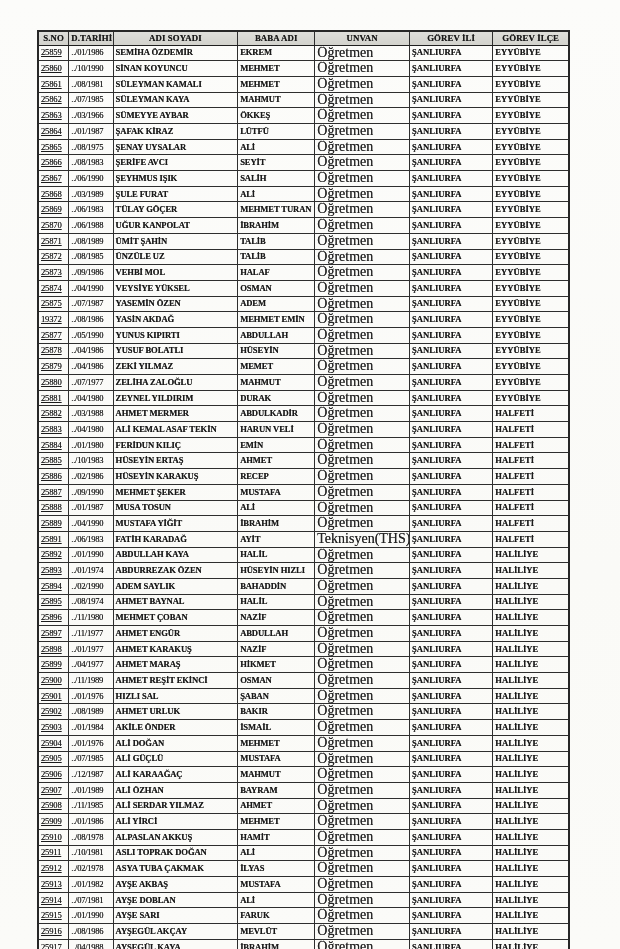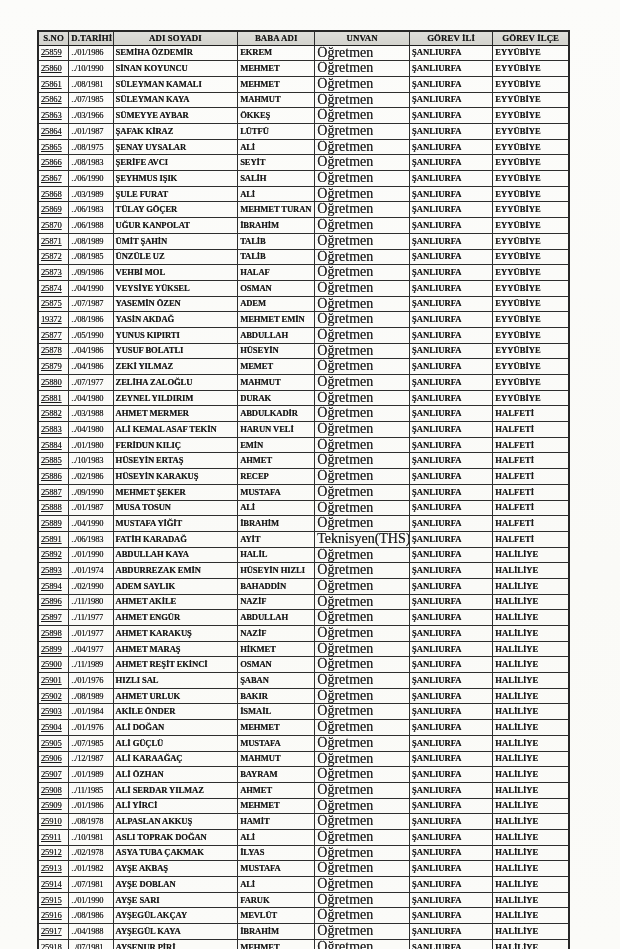--- a/index.html
+++ b/index.html
@@ -380,39 +380,48 @@
     <td class="c-date">../01/1990</td>
     <td class="c-name">ABDULLAH KAYA</td>
     <td class="c-father">HALİL</td>
     <td class="c-title">Öğretmen</td>
     <td class="c-prov">ŞANLIURFA</td>
     <td class="c-dist">HALİLİYE</td>
   </tr>
         <tr>
     <td class="c-sno">25893</td>
     <td class="c-date">../01/1974</td>
-    <td class="c-name">ABDURREZAK EMİN</td>
+    <td class="c-name">ABDURREZAK ÖZEN</td>
     <td class="c-father">HÜSEYİN HIZLI</td>
     <td class="c-title">Öğretmen</td>
     <td class="c-prov">ŞANLIURFA</td>
     <td class="c-dist">HALİLİYE</td>
   </tr>
         <tr>
     <td class="c-sno">25894</td>
     <td class="c-date">../02/1990</td>
     <td class="c-name">ADEM SAYLIK</td>
     <td class="c-father">BAHADDİN</td>
     <td class="c-title">Öğretmen</td>
     <td class="c-prov">ŞANLIURFA</td>
     <td class="c-dist">HALİLİYE</td>
   </tr>
         <tr>
+    <td class="c-sno">25895</td>
+    <td class="c-date">../08/1974</td>
+    <td class="c-name">AHMET BAYNAL</td>
+    <td class="c-father">HALİL</td>
+    <td class="c-title">Öğretmen</td>
+    <td class="c-prov">ŞANLIURFA</td>
+    <td class="c-dist">HALİLİYE</td>
+  </tr>
+        <tr>
     <td class="c-sno">25896</td>
     <td class="c-date">../11/1980</td>
-    <td class="c-name">AHMET AKİLE</td>
+    <td class="c-name">MEHMET ÇOBAN</td>
     <td class="c-father">NAZİF</td>
     <td class="c-title">Öğretmen</td>
     <td class="c-prov">ŞANLIURFA</td>
     <td class="c-dist">HALİLİYE</td>
   </tr>
         <tr>
     <td class="c-sno">25897</td>
     <td class="c-date">../11/1977</td>
     <td class="c-name">AHMET ENGÜR</td>
     <td class="c-father">ABDULLAH</td>

